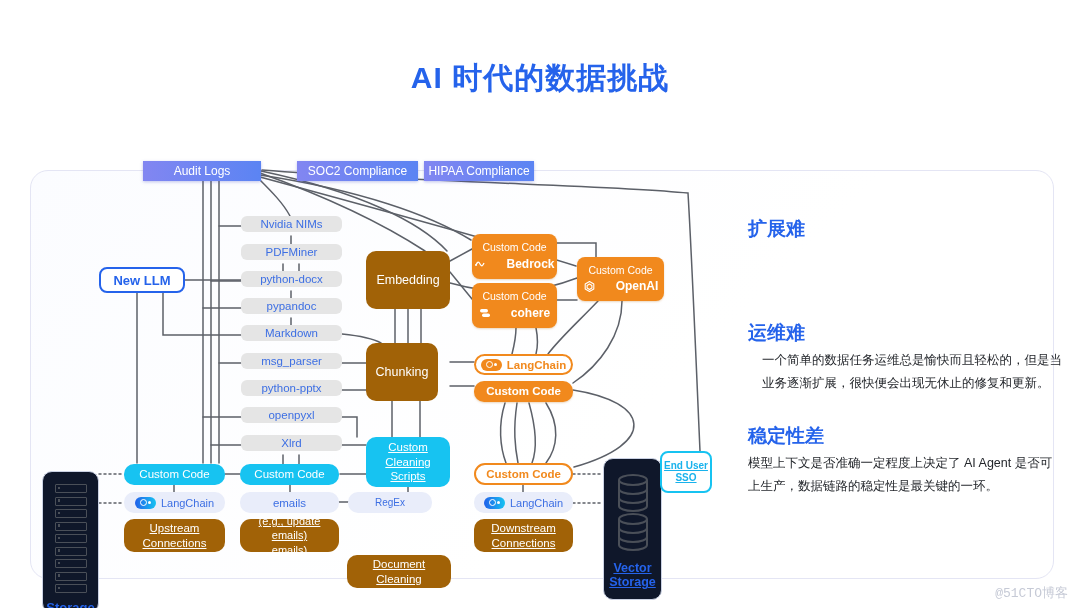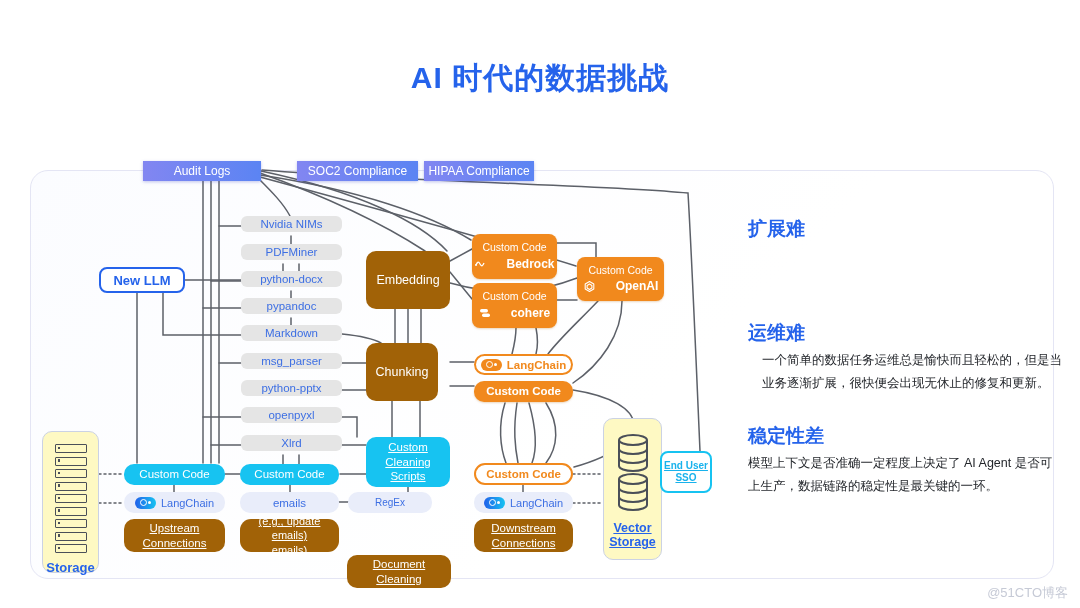--- a/index.html
+++ b/index.html
@@ -15,41 +15,41 @@
   .pbox{left:241px;width:101px;height:16px;background:#e5e5e5;border-radius:6px;color:#3D6FE3;font-size:11.5px;}
   
   .bluebox{background:#a16207;color:#fff;border-radius:10px;font-size:12.5px;line-height:1.3;}
   .cyanbox{background:#17C3F1;color:#fff;border-radius:10px;font-size:11.5px;line-height:1.3;}
   .orangebox{background:#F1891D;color:#fff;border-radius:8px;flex-direction:column;line-height:1.25;
              box-shadow:0 1px 2px rgba(180,100,0,.25);}
   .orangebox .oc-top{font-size:10.5px;font-weight:400;}
   .orangebox .oc-name{font-size:12px;font-weight:700;display:flex;align-items:center;gap:20px;margin-top:2px;}
   .owire{background:#fff;border:2px solid #F1891D;color:#F1891D;border-radius:11px;font-size:11.5px;font-weight:600;}
   .lightpill{background:#E9EDFA;border-radius:10px;color:#3D6FE3;font-size:11px;gap:5px;}
-  .panel{background:#fef9c3;border:1.5px solid #CBD2E4;border-radius:10px;}
+  .panel{background:#0f172a;border:1.5px solid #CBD2E4;border-radius:10px;margin-top:40px;}
   .wireblue{background:#fff;border:2px solid #2563EB;color:#2563EB;border-radius:8px;font-size:13px;font-weight:700;}
   .wirecyan{background:#fff;border:2px solid #17C3F1;color:#18B2EC;border-radius:8px;font-size:10px;font-weight:600;line-height:1.25;}
   
   .lcb{display:inline-flex;width:21px;height:12px;border-radius:6px;align-items:center;justify-content:center;
        background:linear-gradient(90deg,#2161EA,#17C3F1);flex:none;}
   .lcb.orange{background:#F1891D;}
   .lcb .ring{width:5px;height:5px;border:1.5px solid #fff;border-radius:50%;margin-right:1px;}
   .lcb .dot{width:3px;height:3px;background:#fff;border-radius:50%;}
   
   .sbar{width:30px;height:7px;border:1.5px solid #4A4F58;border-radius:1px;position:relative;flex:none;}
   .sbar::before{content:"";position:absolute;left:2px;top:1.5px;width:2.5px;height:2.5px;background:#4A4F58;}
   .storelabel{color:#2563EB;font-weight:700;font-size:13px;text-align:center;line-height:1.15;}
   
   .sec-h{position:absolute;color:#2563EB;font-size:19px;font-weight:700;}
   .sec-b{position:absolute;width:308px;color:#23262B;font-size:12.5px;line-height:1.85;}
   #title{position:absolute;top:58px;left:0;width:100%;text-align:center;color:#2563EB;
          font-size:30px;font-weight:800;letter-spacing:1px;}
   #frame{position:absolute;left:30px;top:170px;width:1022px;height:407px;border:1px solid #E4E5F4;
          border-radius:18px;background:linear-gradient(135deg,#FBFCFF 0%,#FFFFFF 60%);}
-  #wm{position:absolute;right:12px;bottom:6px;color:#C6CAD6;font-size:13px;}
+  #wm{position:absolute;right:12px;bottom:6px;color:#C6CAD6;font-size:13px;font-family:Liberation Mono, monospace;}
   svg.lines{position:absolute;left:0;top:0;pointer-events:none;}
   svg.lines path{fill:none;stroke:#5C6068;stroke-width:1.5;stroke-linecap:round;}
   svg.lines path.dot{stroke-dasharray:2 3;}
   .cyl{stroke:#4A4F58;stroke-width:2;fill:none;}
 </style>
 </head>
 <body>
 
 <div id="stage">
 

